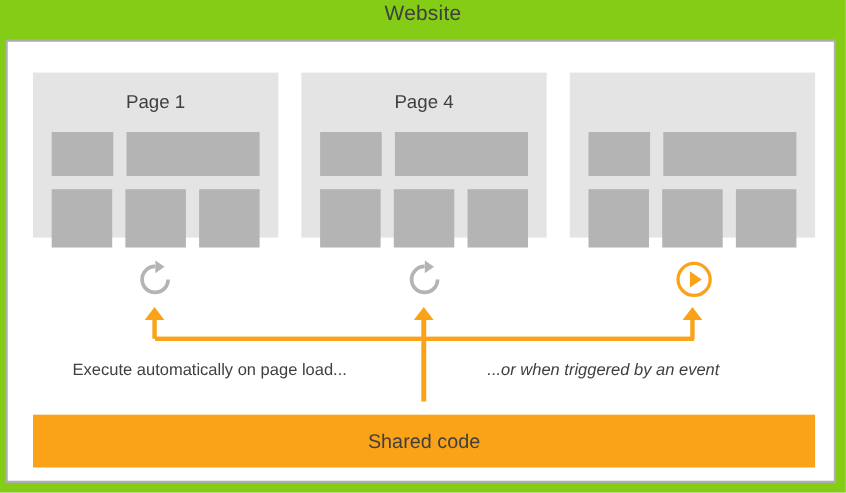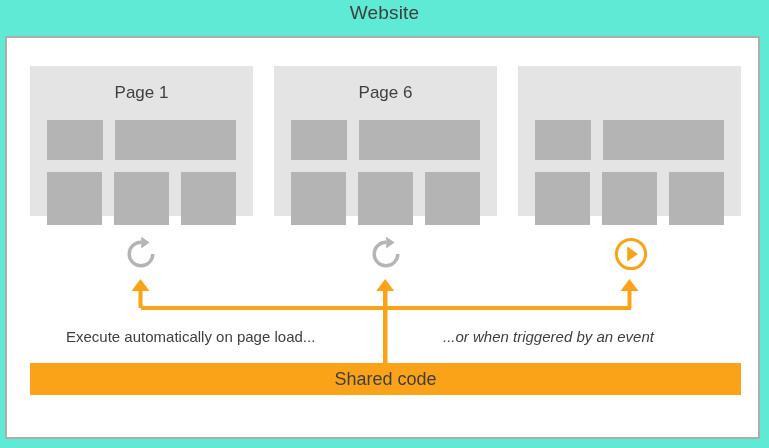--- a/index.html
+++ b/index.html
@@ -8,21 +8,21 @@
     background: #ffffff;
   }
   body {
     font-family: "Liberation Sans", sans-serif;
     -webkit-font-smoothing: antialiased;
   }
   #stage {
     position: relative;
     width: 769px;
     height: 448px;
-    background: #5eead4;
+    background: #84cc16;
     overflow: hidden;
   }
 
   
   .website-title {
     position: absolute;
     left: 0;
     top: 2px;
     width: 769px;
     text-align: center;
@@ -125,23 +125,23 @@
     color: #3f3f3f;
     white-space: nowrap;
   }
   .caption.left  { left: 59px;  top: 290px; }
   .caption.right { left: 436px; top: 290px; font-style: italic; }
 
   
   .shared-code {
     position: absolute;
     left: 23px;
-    top: 325px;
+    top: 339px;
     width: 711px;
-    height: 32px;
+    height: 48px;
     background: #fba318;
     display: flex;
     align-items: center;
     justify-content: center;
     font-size: 18px;
     color: #3f3f3f;
     box-sizing: border-box;
   }
 </style>
 </head>
@@ -164,21 +164,21 @@
           </div>
           <div class="block-row row-bottom">
             <div class="blk blk-eq"></div>
             <div class="blk blk-eq"></div>
             <div class="blk blk-eq"></div>
           </div>
         </div>
       </div>
 
       <div class="page-card">
-        <div class="page-card-title">Page 6</div>
+        <div class="page-card-title">Page 4</div>
         <div class="page-blocks">
           <div class="block-row row-top">
             <div class="blk blk-sm"></div>
             <div class="blk blk-wide"></div>
           </div>
           <div class="block-row row-bottom">
             <div class="blk blk-eq"></div>
             <div class="blk blk-eq"></div>
             <div class="blk blk-eq"></div>
           </div>

